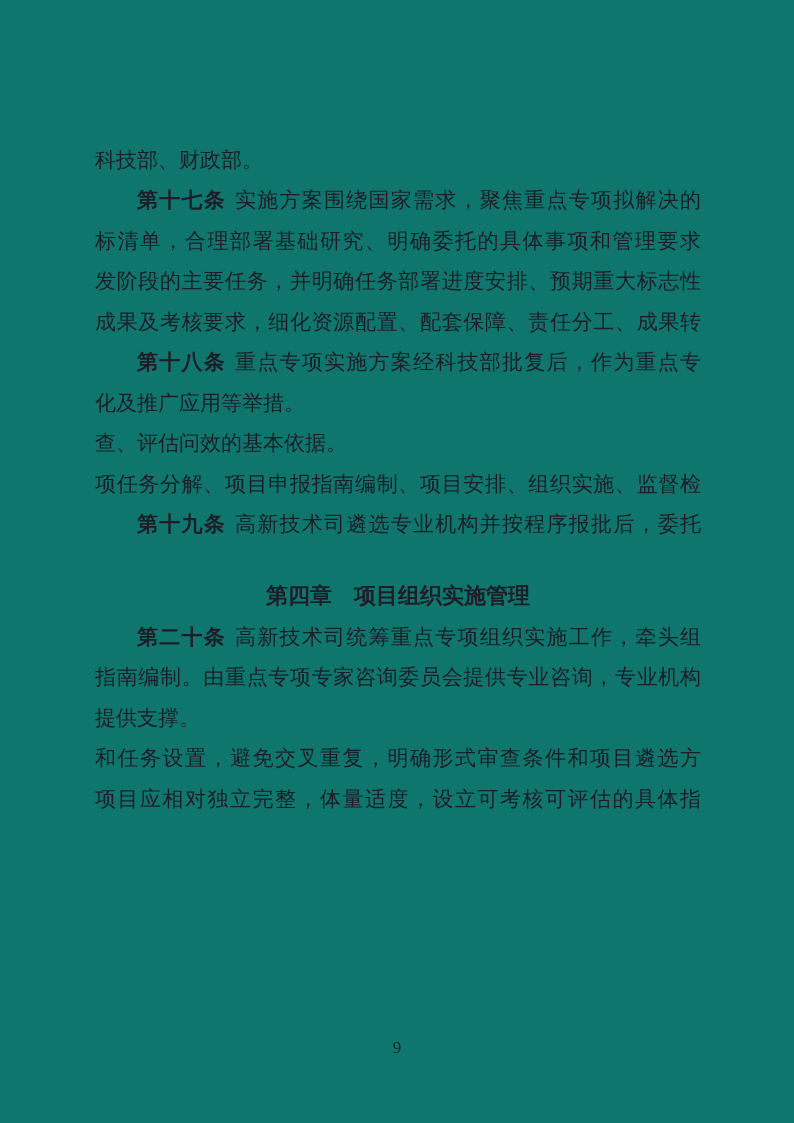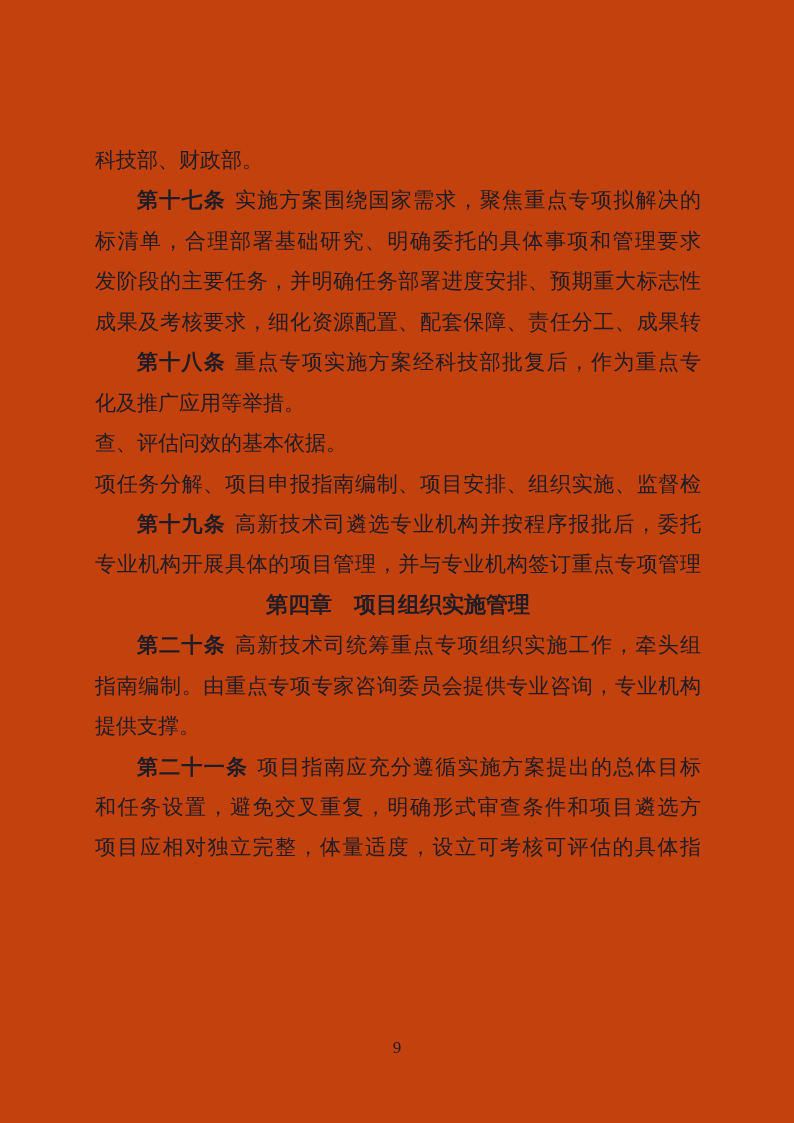--- a/index.html
+++ b/index.html
@@ -4,21 +4,21 @@
 <style>
   html, body {
     margin: 0;
     padding: 0;
     background: #ffffff;
   }
   .page {
     position: relative;
     width: 794px;
     height: 1123px;
-    background: #c2410c;
+    background: #0f766e;
     overflow: hidden;
   }
   .body-text {
     position: absolute;
     left: 95px;
     top: 140px;
     width: 606px;
   }
   .line {
     height: 40.45px;
@@ -41,20 +41,21 @@
     white-space: normal;
   }
   .line.heading {
     text-align: center;
     text-align-last: center;
     text-indent: 0;
     font-family: Liberation Serif, serif;
     font-weight: bold;
     font-size: 22px;
     white-space: nowrap;
+    margin-top: 32px;
   }
   .article-number {
     font-weight: bold;
     margin-right: 9px;
   }
   .page-number {
     position: absolute;
     top: 1038px;
     left: 0;
     width: 100%;
@@ -73,23 +74,21 @@
       <div class="line end">科技部、财政部。</div>
       <div class="line article"><span class="article-number">第十七条</span><span>实施方案围绕国家需求，聚焦重点专项拟解决的</span></div>
       <div class="line full">标清单，合理部署基础研究、明确委托的具体事项和管理要求</div>
       <div class="line full">发阶段的主要任务，并明确任务部署进度安排、预期重大标志性</div>
       <div class="line full">成果及考核要求，细化资源配置、配套保障、责任分工、成果转</div>
       <div class="line article"><span class="article-number">第十八条</span><span>重点专项实施方案经科技部批复后，作为重点专</span></div>
       <div class="line end">化及推广应用等举措。</div>
       <div class="line end">查、评估问效的基本依据。</div>
       <div class="line full">项任务分解、项目申报指南编制、项目安排、组织实施、监督检</div>
       <div class="line article"><span class="article-number">第十九条</span><span>高新技术司遴选专业机构并按程序报批后，委托</span></div>
-      <div class="line full">专业机构开展具体的项目管理，并与专业机构签订重点专项管理</div>
       <div class="line heading">第四章　项目组织实施管理</div>
       <div class="line article"><span class="article-number">第二十条</span><span>高新技术司统筹重点专项组织实施工作，牵头组</span></div>
       <div class="line full">指南编制。由重点专项专家咨询委员会提供专业咨询，专业机构</div>
       <div class="line end">提供支撑。</div>
-      <div class="line article"><span class="article-number">第二十一条</span><span>项目指南应充分遵循实施方案提出的总体目标</span></div>
       <div class="line full">和任务设置，避免交叉重复，明确形式审查条件和项目遴选方式。</div>
       <div class="line full">项目应相对独立完整，体量适度，设立可考核可评估的具体指标。</div>
     </div>
   <div class="page-number">9</div>
 </div>
 
 </body></html>

